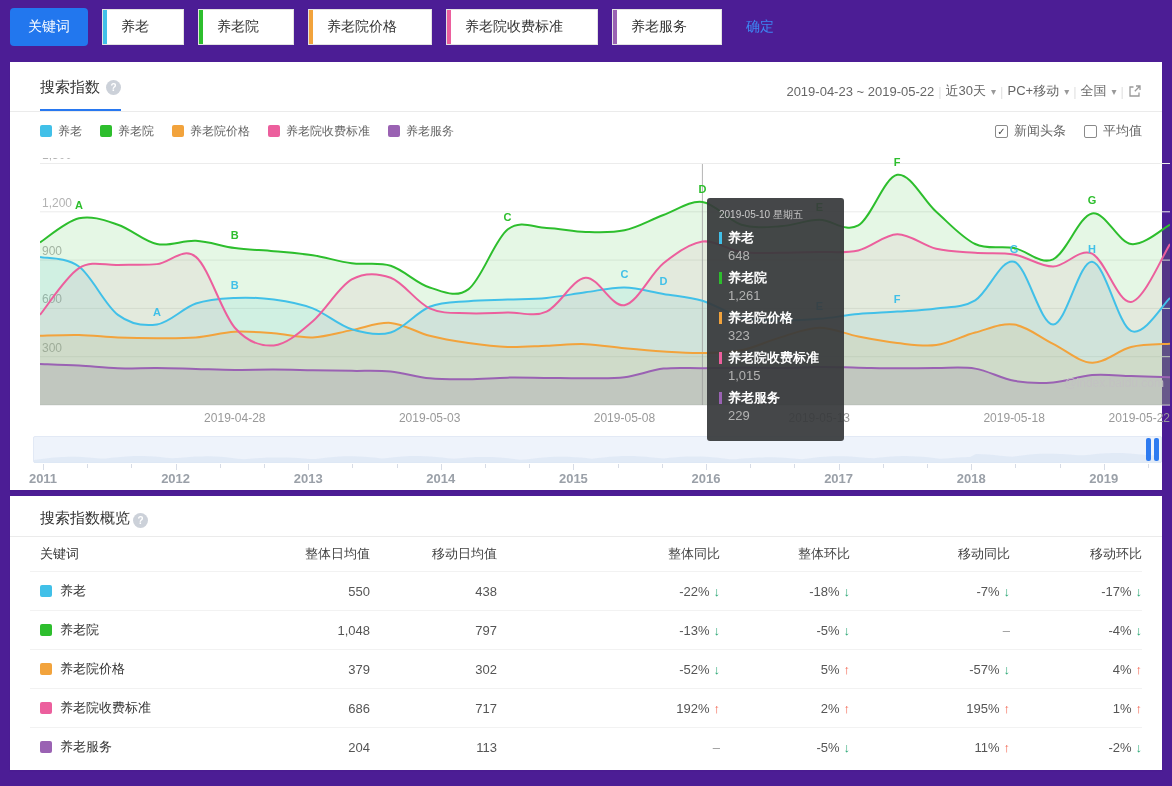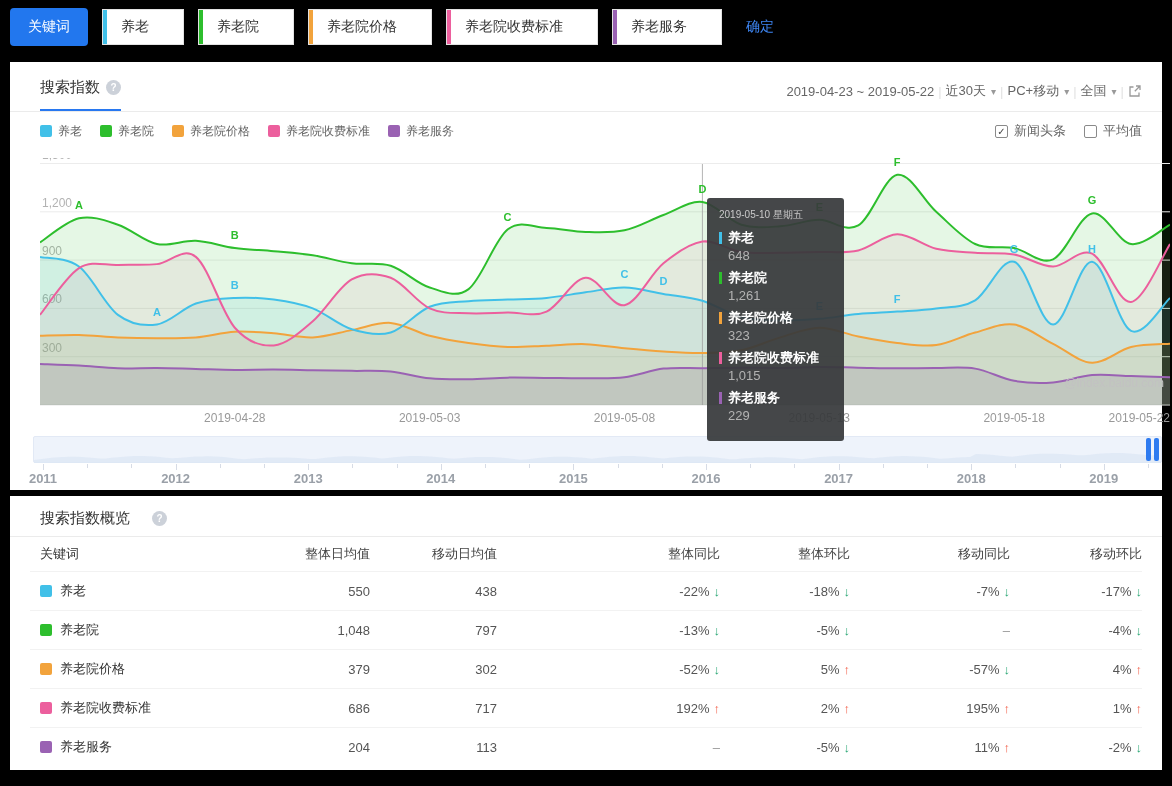--- a/index.html
+++ b/index.html
@@ -1,17 +1,17 @@
 <!DOCTYPE html>
 <html><head>
 <meta charset="utf-8">
 <style>
   * { margin:0; padding:0; box-sizing:border-box; }
   body { font-family:"Liberation Sans","DejaVu Sans",sans-serif; background:#f0f1f3; }
-  .page { position:relative; width:1172px; height:786px; background:#000000; overflow:hidden; }
+  .page { position:relative; width:1172px; height:786px; background:#4c1d95; overflow:hidden; }
 
   
   .kwbar { position:absolute; top:8px; left:10px; display:flex; align-items:center; gap:14px; }
   .kw-btn { height:38px; padding:0 18px; background:#2277ee; color:#fff; border:none; border-radius:4px;
             font-size:14px; font-family:inherit; cursor:pointer; }
   .kw-box { position:relative; height:36px; background:#fff; border:1px solid #e2e2e2; display:flex;
             align-items:center; padding:0 34px 0 18px; font-size:14px; color:#333; cursor:text; }
   .kw-accent { position:absolute; left:0; top:0; bottom:0; width:4px; }
   .kw-confirm { font-size:14px; color:#3d85f2; text-decoration:none; margin-left:10px; cursor:pointer; }
 
@@ -62,21 +62,21 @@
   
   .timeline { position:absolute; top:374px; left:23px; width:1129px; height:27px; background:#eef3fb;
               border:1px solid #e2e9f5; border-radius:2px; cursor:pointer; }
   .tl-handle { position:absolute; top:1px; width:5px; height:23px; background:#2e7bf0; border-radius:2px; cursor:ew-resize; }
   .tl-ticks { position:absolute; top:402px; left:23px; width:1129px; height:7px; }
   .tl-tick { position:absolute; top:0; width:1px; background:#d7dce6; }
   .tl-years { position:absolute; top:409px; left:23px; width:1129px; height:16px; font-size:13px; color:#9aa0a8; }
   .tl-years span { position:absolute; transform:translateX(-50%);font-weight:bold; }
 
   
-  .ov-head { position:absolute; top:13px; left:30px; display:flex; align-items:center; gap:22px;
+  .ov-head { position:absolute; top:13px; left:30px; display:flex; align-items:flex-end; gap:3px;
              font-size:15px; color:#333; }
   .ov-line { position:absolute; top:40px; left:0; right:0; height:1px; background:#ebebeb; }
   .ov-table { position:absolute; top:41px; left:20px; width:1112px; }
   .ov-row { display:grid; grid-template-columns:250px 90px 127px 223px 130px 160px 132px; align-items:center; }
   .ov-hrow { height:34px; font-size:13px; color:#444; }
   .ov-drow { height:39px; border-top:1px solid #f2f2f2; font-size:13px; color:#555; cursor:pointer; }
   .cell-r { text-align:right; }
   .kw-cell { display:flex; align-items:center; gap:8px; color:#333; padding-left:10px; }
   .row-sw { width:12px; height:12px; border-radius:2px; }
   .pct-arrow { font-weight:bold; margin-left:4px; }

